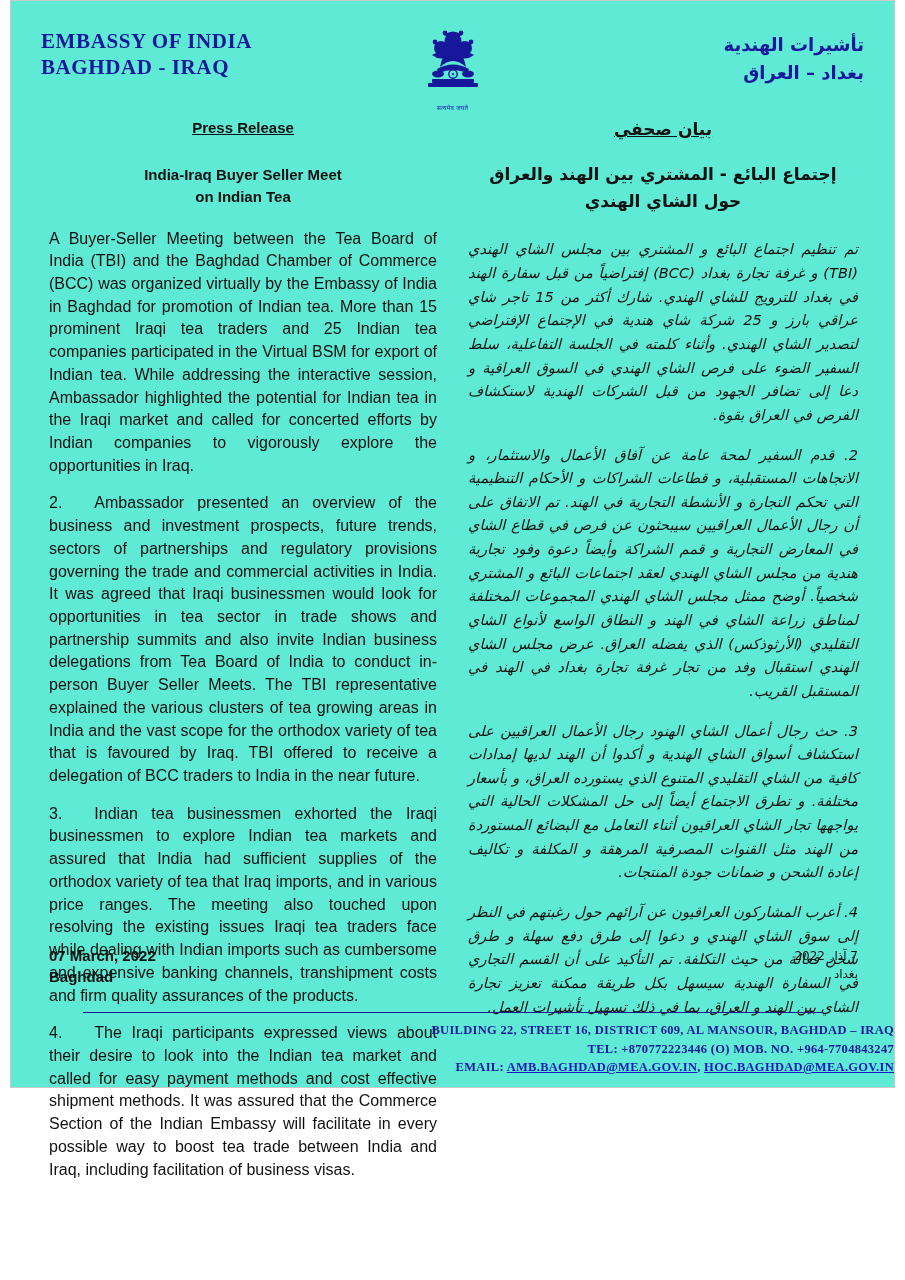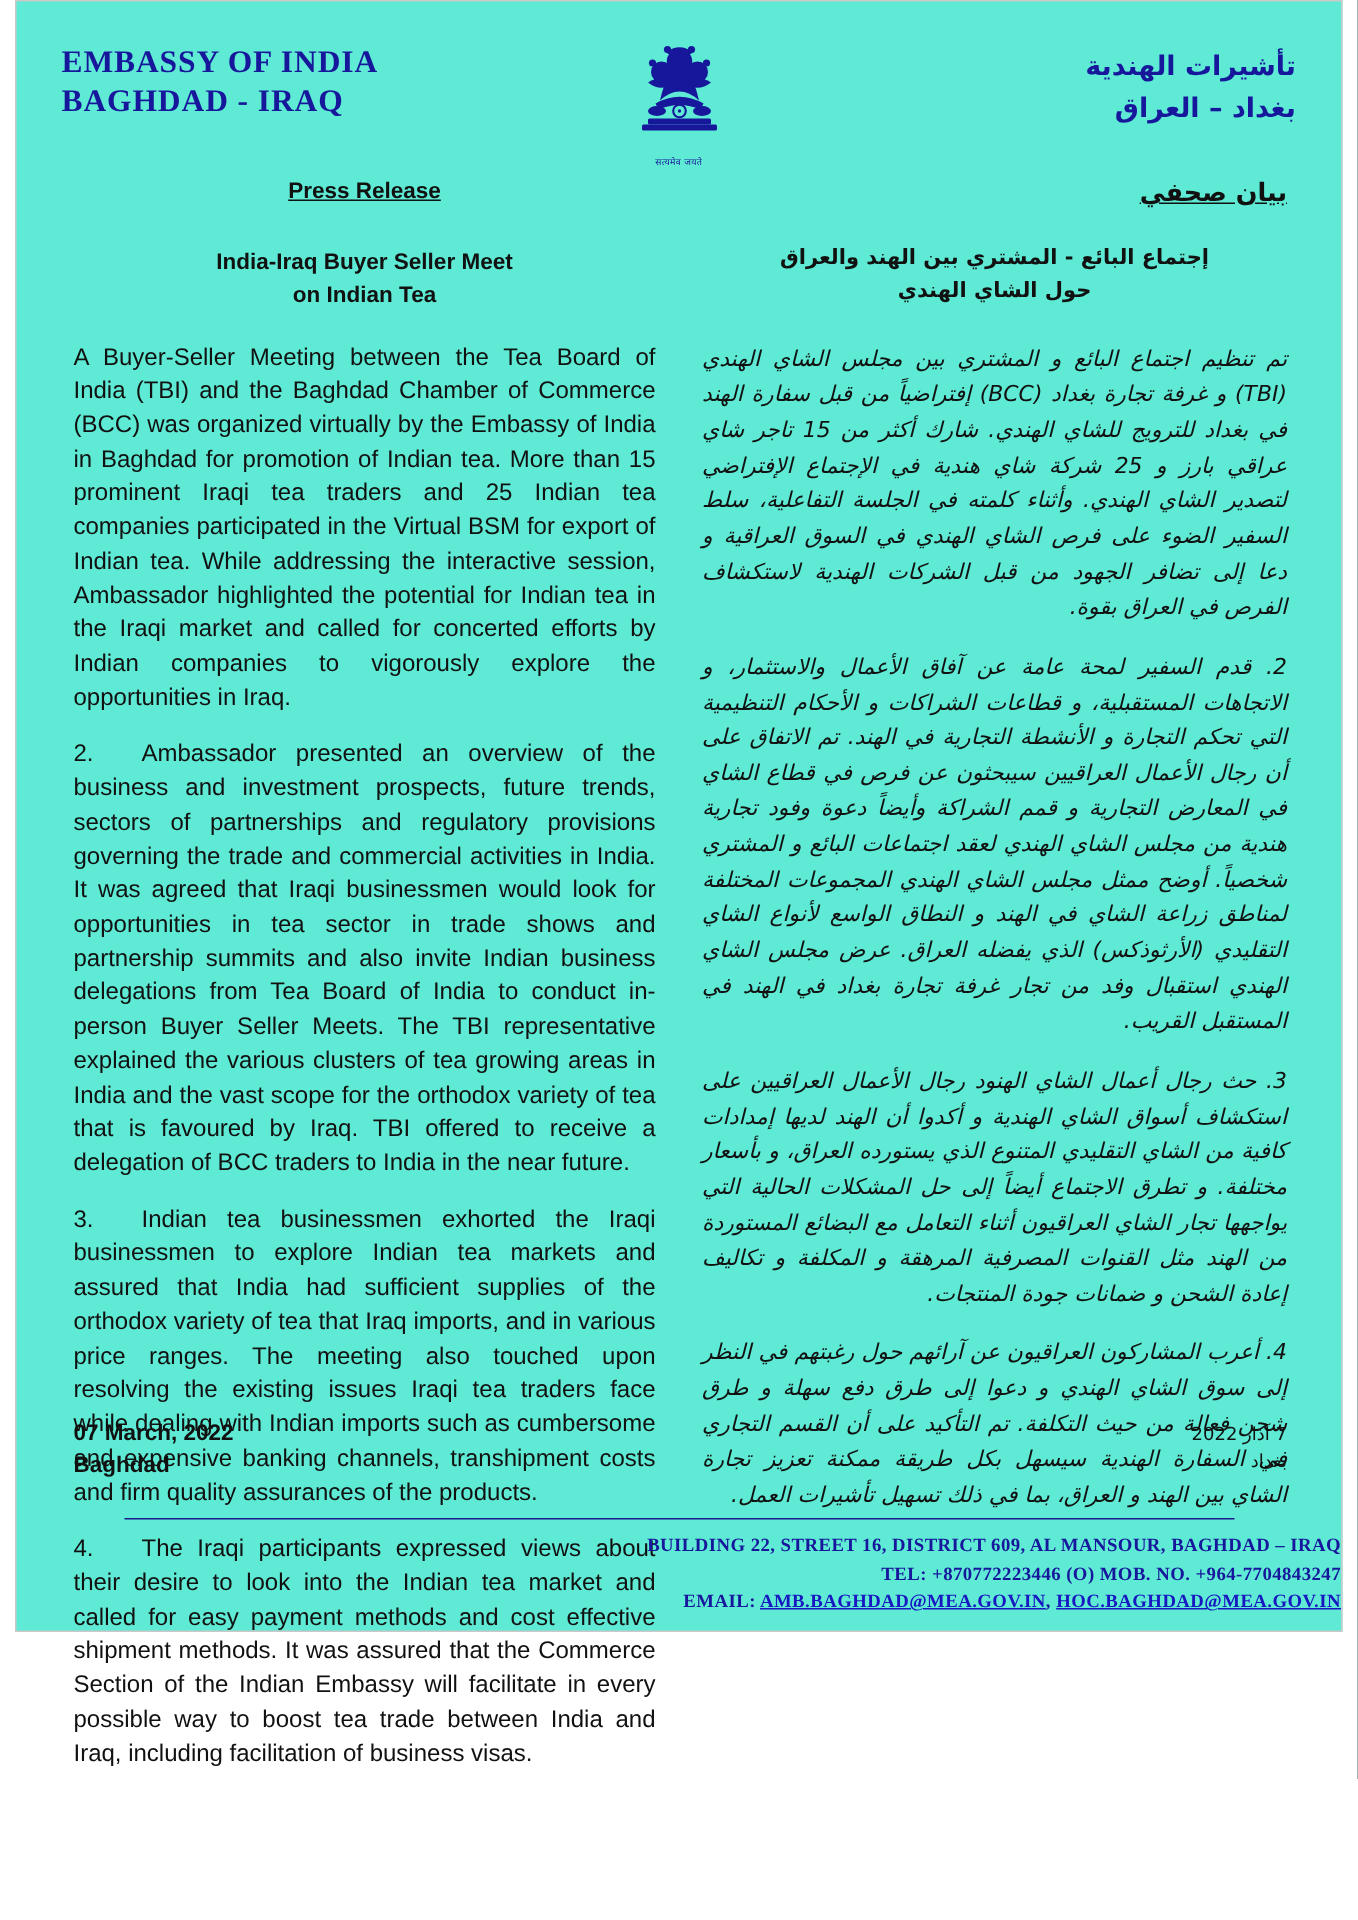--- a/index.html
+++ b/index.html
@@ -121,31 +121,31 @@
     font-size: 16px;
     line-height: 1.42;
     text-align: justify;
     text-justify: inter-word;
     margin-bottom: 15px;
     white-space: pre-wrap;
     margin-top: 11px;
   }
 
   .title-ar {
-    text-align: right;
+    text-align: center;
     font-weight: bold;
     font-size: 17px;
     text-decoration: underline;
     margin-bottom: 22px;
     font-family: "DejaVu Sans", sans-serif;
   }
   .subtitle-ar {
     text-align: center;
     font-weight: bold;
-    font-size: 14px;
+    font-size: 17px;
     line-height: 1.6;
     margin-bottom: 22px;
     font-family: "DejaVu Sans", sans-serif;
   }
   .para-ar {
     font-family: "DejaVu Sans", sans-serif;
     font-size: 14.6px;
     line-height: 1.62;
     text-align: justify;
     margin-bottom: 16px;

